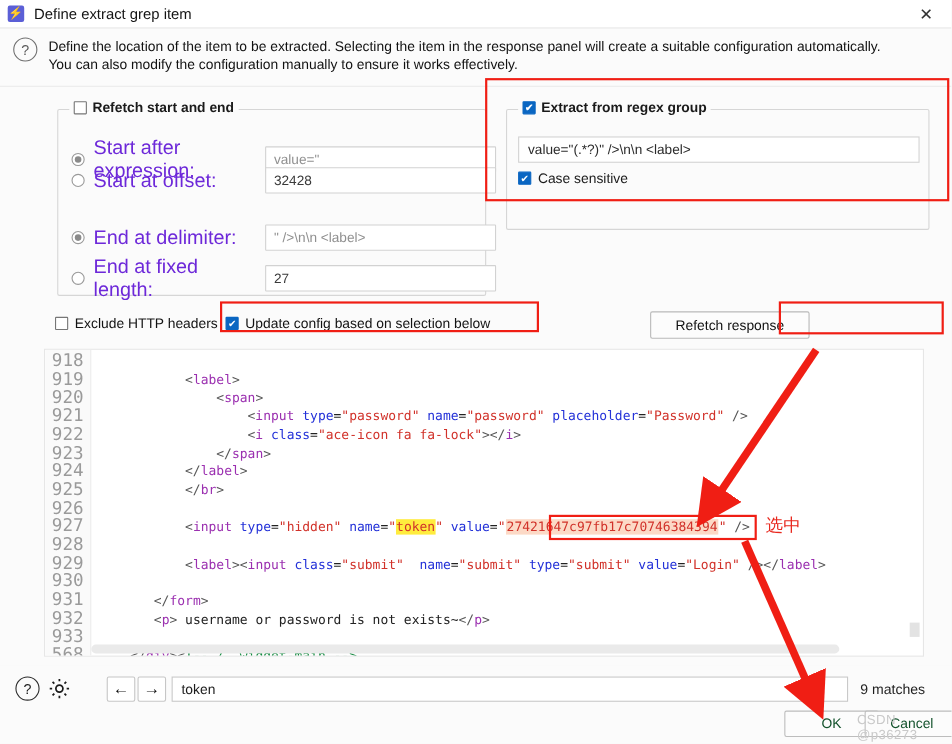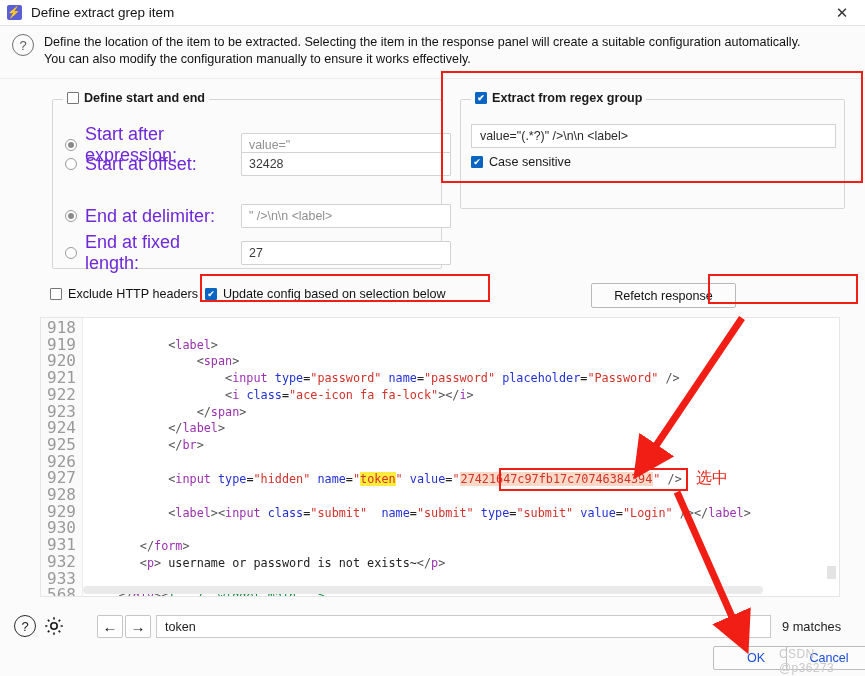--- a/index.html
+++ b/index.html
@@ -173,21 +173,21 @@
     position:absolute; left:156px; top:10px; width:615px; height:23px;
     border:1px solid #c9c9c9; background:#fff;
     display:flex;align-items:center;padding:0 8px; font-size:12.6px; color:#1b1b1b;
   }
   #matches{
     position:absolute; left:782px; top:14px; font-size:12.8px; color:#1d1d1d;
   }
   #btn-ok, #btn-cancel{
     position:absolute; top:41px; height:24px; width:86px;
     border:1px solid #bdbdbd; background:#fcfcfc; border-radius:2px;
-    display:flex;align-items:center;justify-content:center;font-size:12.6px;color:#1d4ed8;
+    display:flex;align-items:center;justify-content:center;font-size:12.6px;color:#14532d;
   }
   #btn-ok{ left:713px; }
   #btn-cancel{ left:786px; }
   #watermark{
     position:absolute; left:779px; top:647px; font-size:12px;
     color:#c9c9c9; letter-spacing:0.4px;
   }
 
   
   .redbox{ position:absolute; border:2.2px solid #f01e14; pointer-events:none; }
@@ -209,21 +209,21 @@
 <div id="desc-row">
   <div id="help-circle">?</div>
   <div id="desc-text">Define the location of the item to be extracted. Selecting the item in the response panel will create a suitable configuration automatically. You can also modify the configuration manually to ensure it works effectively.</div>
 </div>
 
 <div id="body-panel">
 
   <div class="groupbox" id="grp-startend">
     <div class="group-legend">
       <span class="cbox"></span>
-      <span>Define start and end</span>
+      <span>Refetch start and end</span>
     </div>
 
     <div class="field-row" id="row-sae">
       <span class="radio sel"></span>
       <span class="field-label lbl-w">Start after expression:</span>
       <span class="textinput inp-w">value="</span>
     </div>
     <div class="field-row" id="row-sao">
       <span class="radio"></span>
       <span class="field-label lbl-w">Start at offset:</span>

